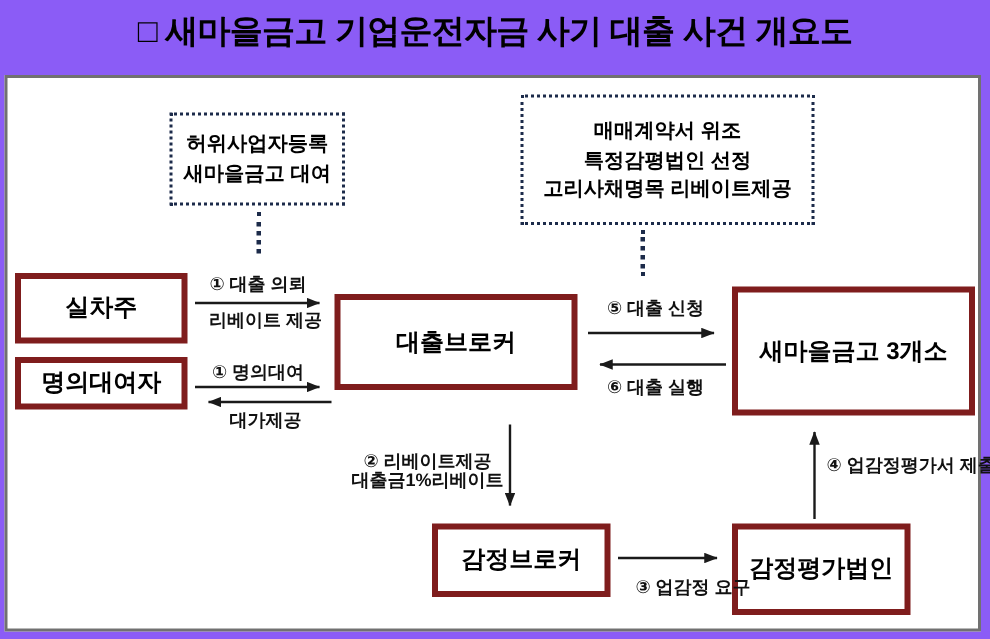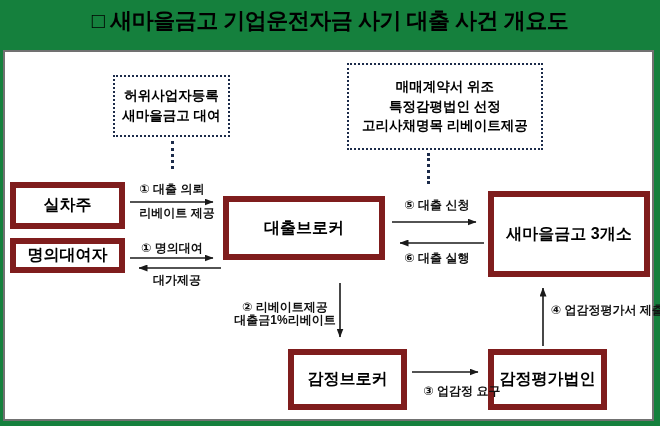--- a/index.html
+++ b/index.html
@@ -1,40 +1,40 @@
 <!DOCTYPE html>
 <html><head>
 <meta charset="utf-8">
 <style>
   html,body{margin:0;padding:0;background:#fff;}
   .page{
     position:relative;
     width:660px;height:426px;
-    background:#15803d;
+    background:#8b5cf6;
     font-family:"Liberation Sans","DejaVu Sans",sans-serif;
     color:#000;
     overflow:hidden;
   }
   .title{
     position:absolute;left:0;top:6px;width:660px;
     text-align:center;
     font-size:22px;font-weight:800;letter-spacing:-0.5px;
     color:#000;
   }
   .frame{
     position:absolute;left:3px;top:50px;
     width:651px;height:371px;
     border:2px solid #717171;
     box-sizing:border-box;
     background:#fff;
   }
   .node{
     position:absolute;
     background:#fff;
-    border:6px solid #7f1d1d;
+    border:4px solid #7f1d1d;
     box-sizing:border-box;
     display:flex;align-items:center;justify-content:center;
     font-size:16px;font-weight:bold;color:#000;
     white-space:nowrap;
   }
   .note{
     position:absolute;
     background:#fff;
     border:2px dotted #1c2b4a;
     box-sizing:border-box;
@@ -86,21 +86,21 @@
   </div>
 
   <div class="node" style="left:223px;top:196px;width:162px;height:64px;">
     <span>대출브로커</span>
   </div>
 
   <div class="node" style="left:488px;top:191px;width:162px;height:86px;">
     <span>새마을금고 3개소</span>
   </div>
 
-  <div class="node" style="left:288px;top:349px;width:119px;height:61px;">
+  <div class="node" style="left:288px;top:349px;width:119px;height:49px;">
     <span>감정브로커</span>
   </div>
 
   <div class="node" style="left:488px;top:349px;width:119px;height:61px;">
     <span>감정평가법인</span>
   </div>
 
   <svg class="arrows" width="660" height="426" viewBox="0 0 660 426">
     <defs>
       <marker id="ah" markerUnits="userSpaceOnUse" markerWidth="9" markerHeight="7" refX="8.5" refY="3.5" orient="auto">

